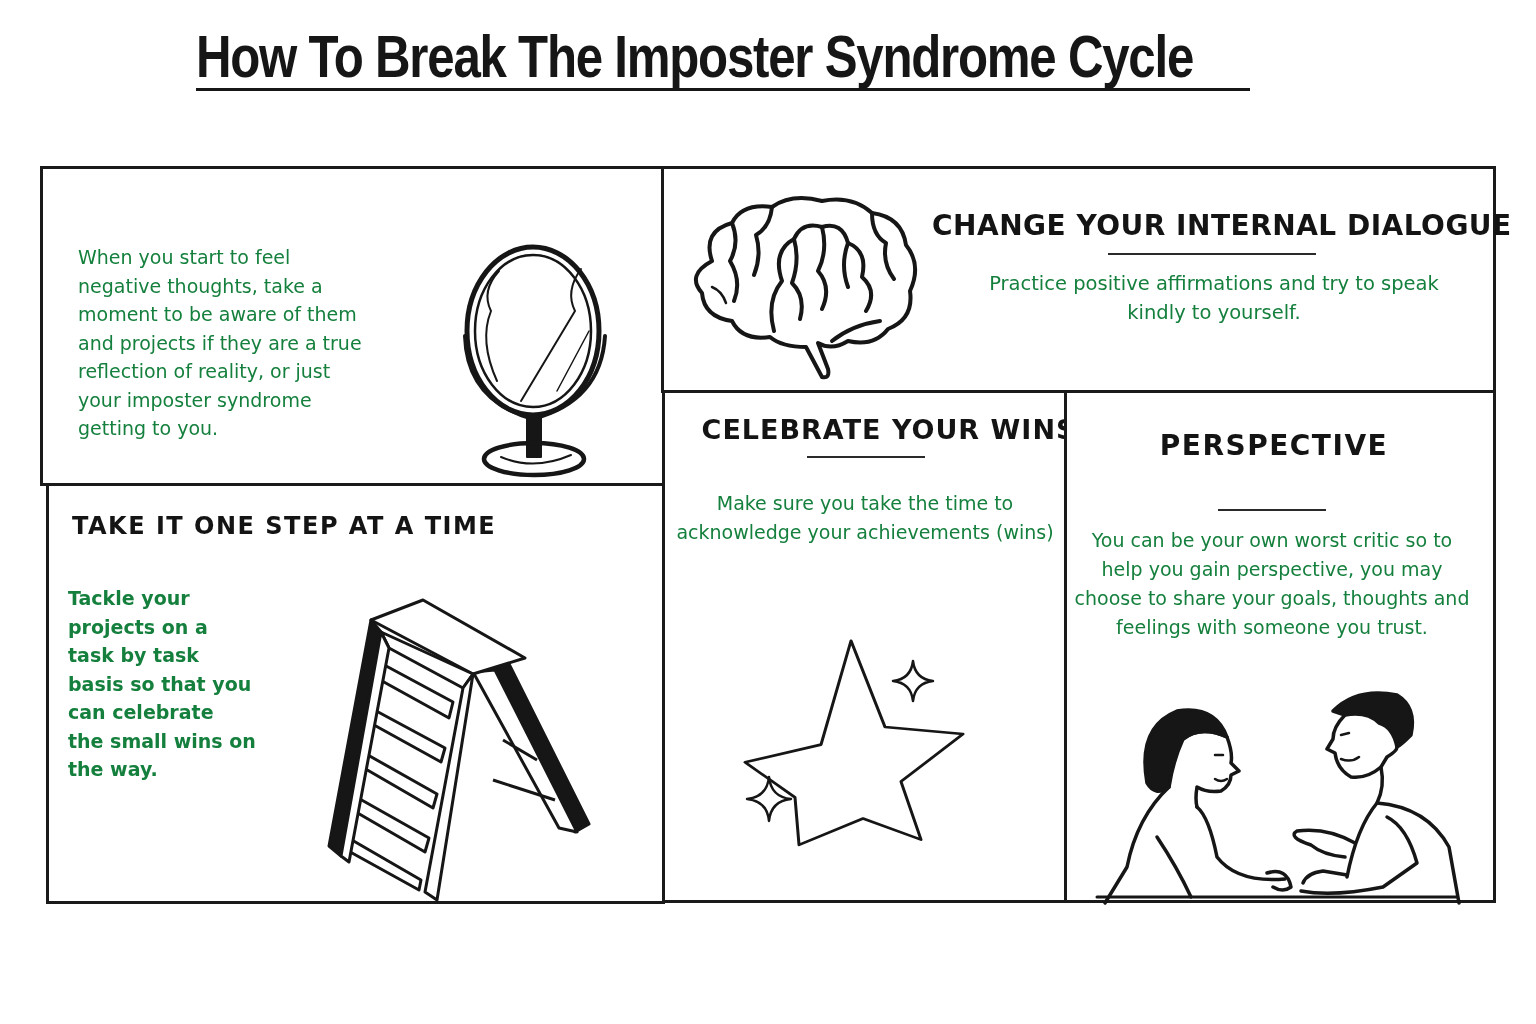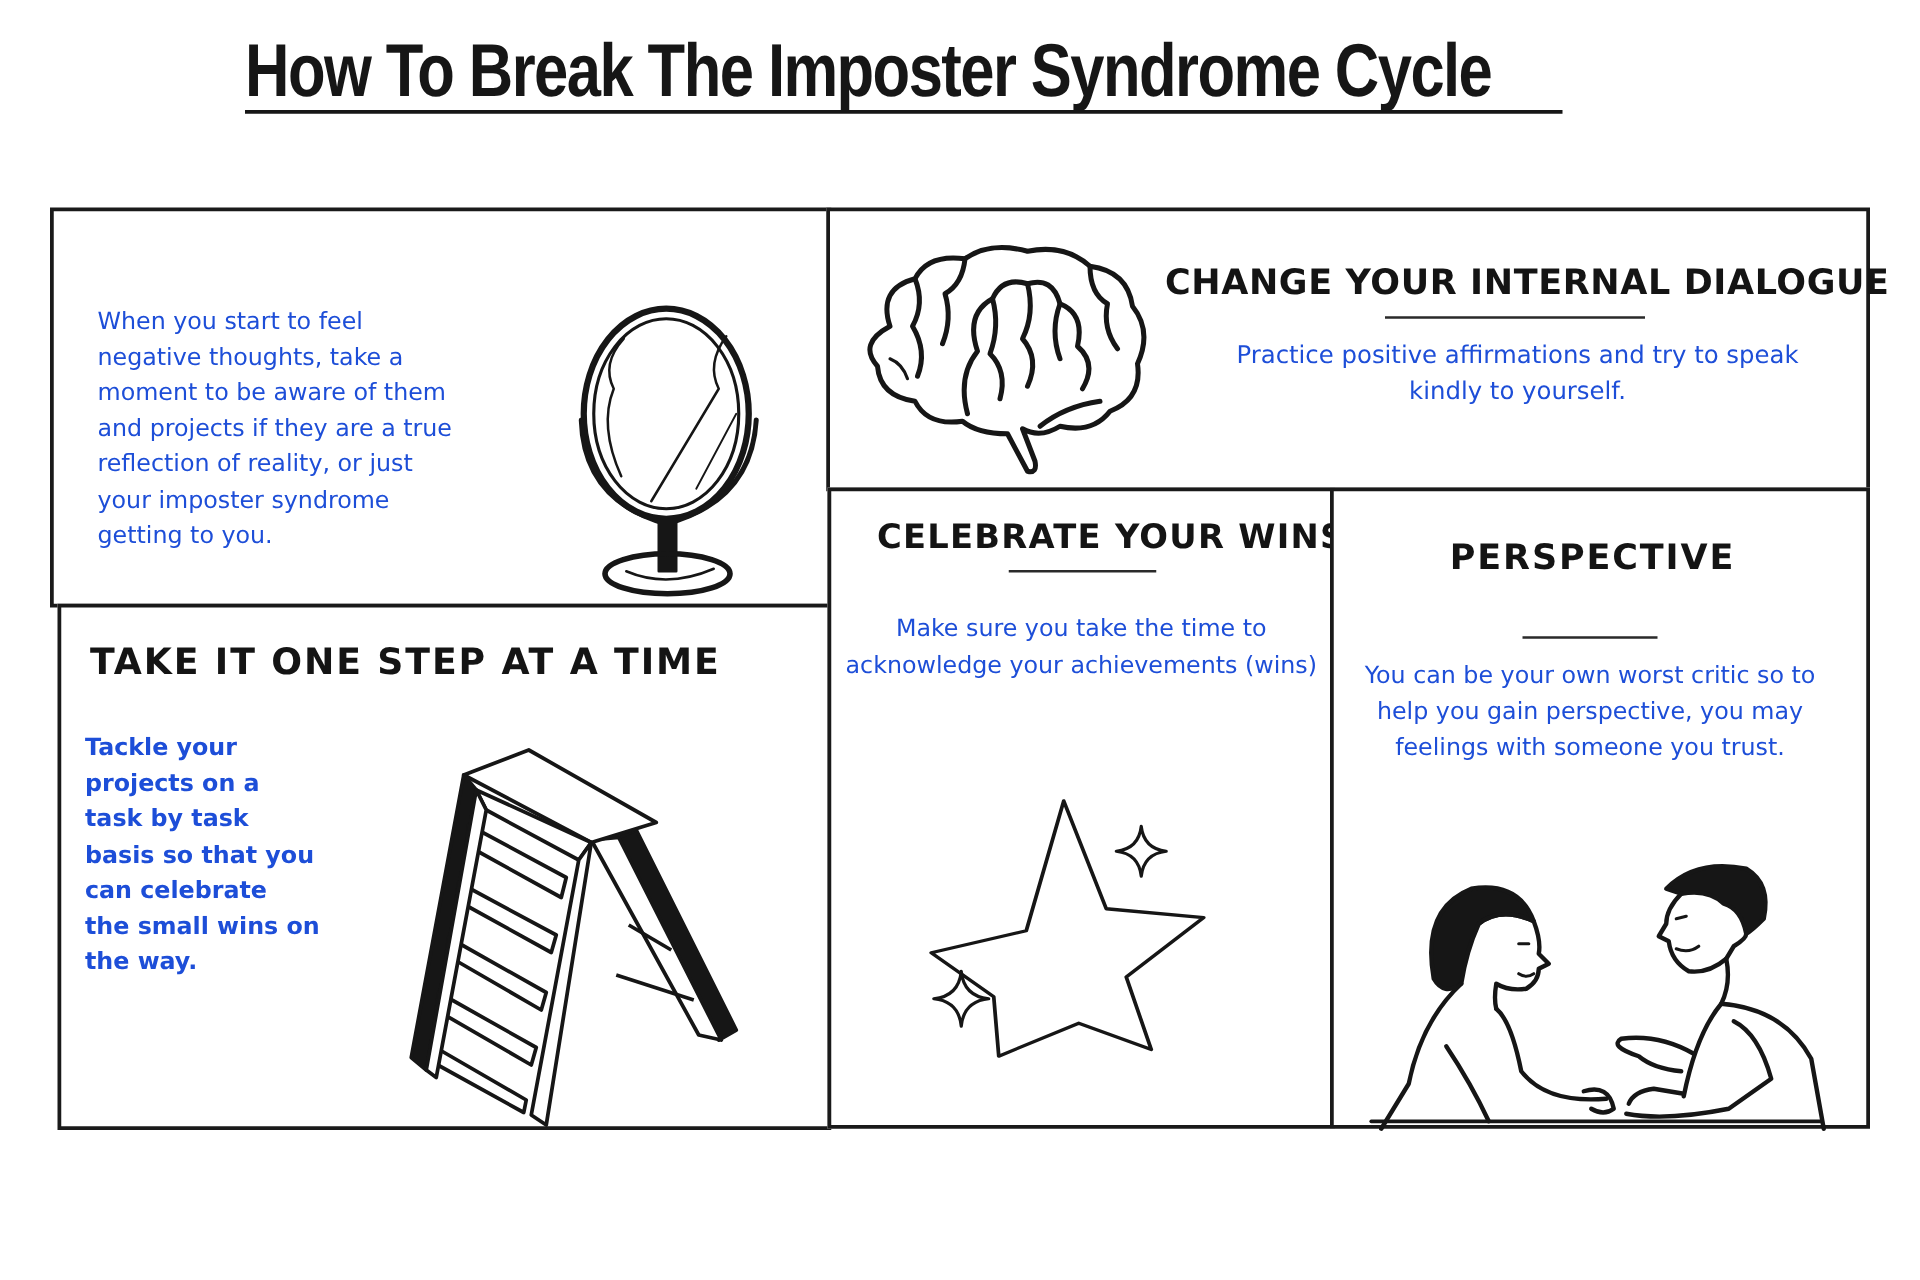--- a/index.html
+++ b/index.html
@@ -7,21 +7,21 @@
   .title {
     position: absolute; left: 196px; top: 22px; width: 1056px; height: 70px;
     font-family: "Liberation Sans Narrow", "Liberation Sans", sans-serif;
     font-weight: bold; font-size: 60px; line-height: 70px; letter-spacing: -1.5px;
     transform: scaleX(0.82); transform-origin: left top; white-space: nowrap;
   }
   .title-underline { position: absolute; left: 196px; top: 88px; width: 1054px; height: 3px; background: #161616; }
 
   .panel { position: absolute; box-sizing: border-box; border: 3px solid #1a1a1a; background: #fff; }
   .h { position: absolute; font-weight: bold; letter-spacing: 1px; white-space: nowrap; font-family: "DejaVu Sans", sans-serif; color: #141414; }
-  .p { position: absolute; font-family: "DejaVu Sans", sans-serif; font-size: 19px; line-height: 28.5px; color: #1d4ed8; }
+  .p { position: absolute; font-family: "DejaVu Sans", sans-serif; font-size: 19px; line-height: 28.5px; color: #15803d; }
   .rule { position: absolute; height: 2px; background: #2a2a2a; }
   svg { position: absolute; overflow: visible; }
   .center { text-align: center; }
 </style>
 </head>
 <body>
 
 <div class="title">How To Break The Imposter Syndrome Cycle</div>
 <div class="title-underline"></div>
 
@@ -67,21 +67,21 @@
   </svg>
   <div class="h" style="left:268px; top:40px; font-size:28px; letter-spacing:0.5px;">CHANGE YOUR INTERNAL DIALOGUE</div>
   <div class="rule" style="left:444px; top:84px; width:208px;"></div>
   <div class="p center" style="left:250px; top:101px; width:600px; font-size:19.5px;">
     <div>Practice positive affirmations and try to speak</div>
     <div>kindly to yourself.</div>
   </div>
 </div>
 
 <div class="panel" style="left:46px; top:483px; width:619px; height:421px;">
-  <div class="h" style="left:23px; top:26px; font-size:29px; letter-spacing:1.5px;">TAKE IT ONE STEP AT A TIME</div>
+  <div class="h" style="left:23px; top:26px; font-size:24px; letter-spacing:1.5px;">TAKE IT ONE STEP AT A TIME</div>
   <div class="p" style="left:19px; top:98px; width:200px;font-weight:bold;">
     <div>Tackle your</div>
     <div>projects on a</div>
     <div>task by task</div>
     <div>basis so that you</div>
     <div>can celebrate</div>
     <div>the small wins on</div>
     <div>the way.</div>
   </div>
   <svg style="left:278px; top:114px;" width="270" height="300" viewBox="0 0 270 300">
@@ -128,20 +128,21 @@
 </div>
 
 <div class="panel" style="left:1064px; top:390px; width:432px; height:513px;">
   <div class="h center" style="left:0; width:414px; top:32px; font-size:28px; line-height:41px; letter-spacing:1.5px;">
     <div>PERSPECTIVE</div>
   </div>
   <div class="rule" style="left:151px; top:116px; width:108px;"></div>
   <div class="p center" style="left:0; top:133px; width:410px; font-size:19px; line-height:29px;">
     <div>You can be your own worst critic so to</div>
     <div>help you gain perspective, you may</div>
+    <div>choose to share your goals, thoughts and</div>
     <div>feelings with someone you trust.</div>
   </div>
   <svg style="left:30px; top:294px;" width="380" height="216" viewBox="0 0 380 216">
     <g fill="none" stroke="#161616" stroke-width="3.5" stroke-linecap="round" stroke-linejoin="round">
 
       <path d="M50 96 Q40 40 80 24 Q118 18 130 50 Q104 38 86 52 Q76 74 72 100 Q58 110 50 96 Z" fill="#161616"></path>
 
       <path d="M86 52 Q104 38 130 50 Q136 66 134 76 L142 84 L134 88 Q134 98 124 104 Q110 106 100 100 Q98 112 100 120"></path>
       <path d="M118 92 Q124 96 130 92" stroke-width="2.5"></path>
       <path d="M118 68 L126 68" stroke-width="2.5"></path>

